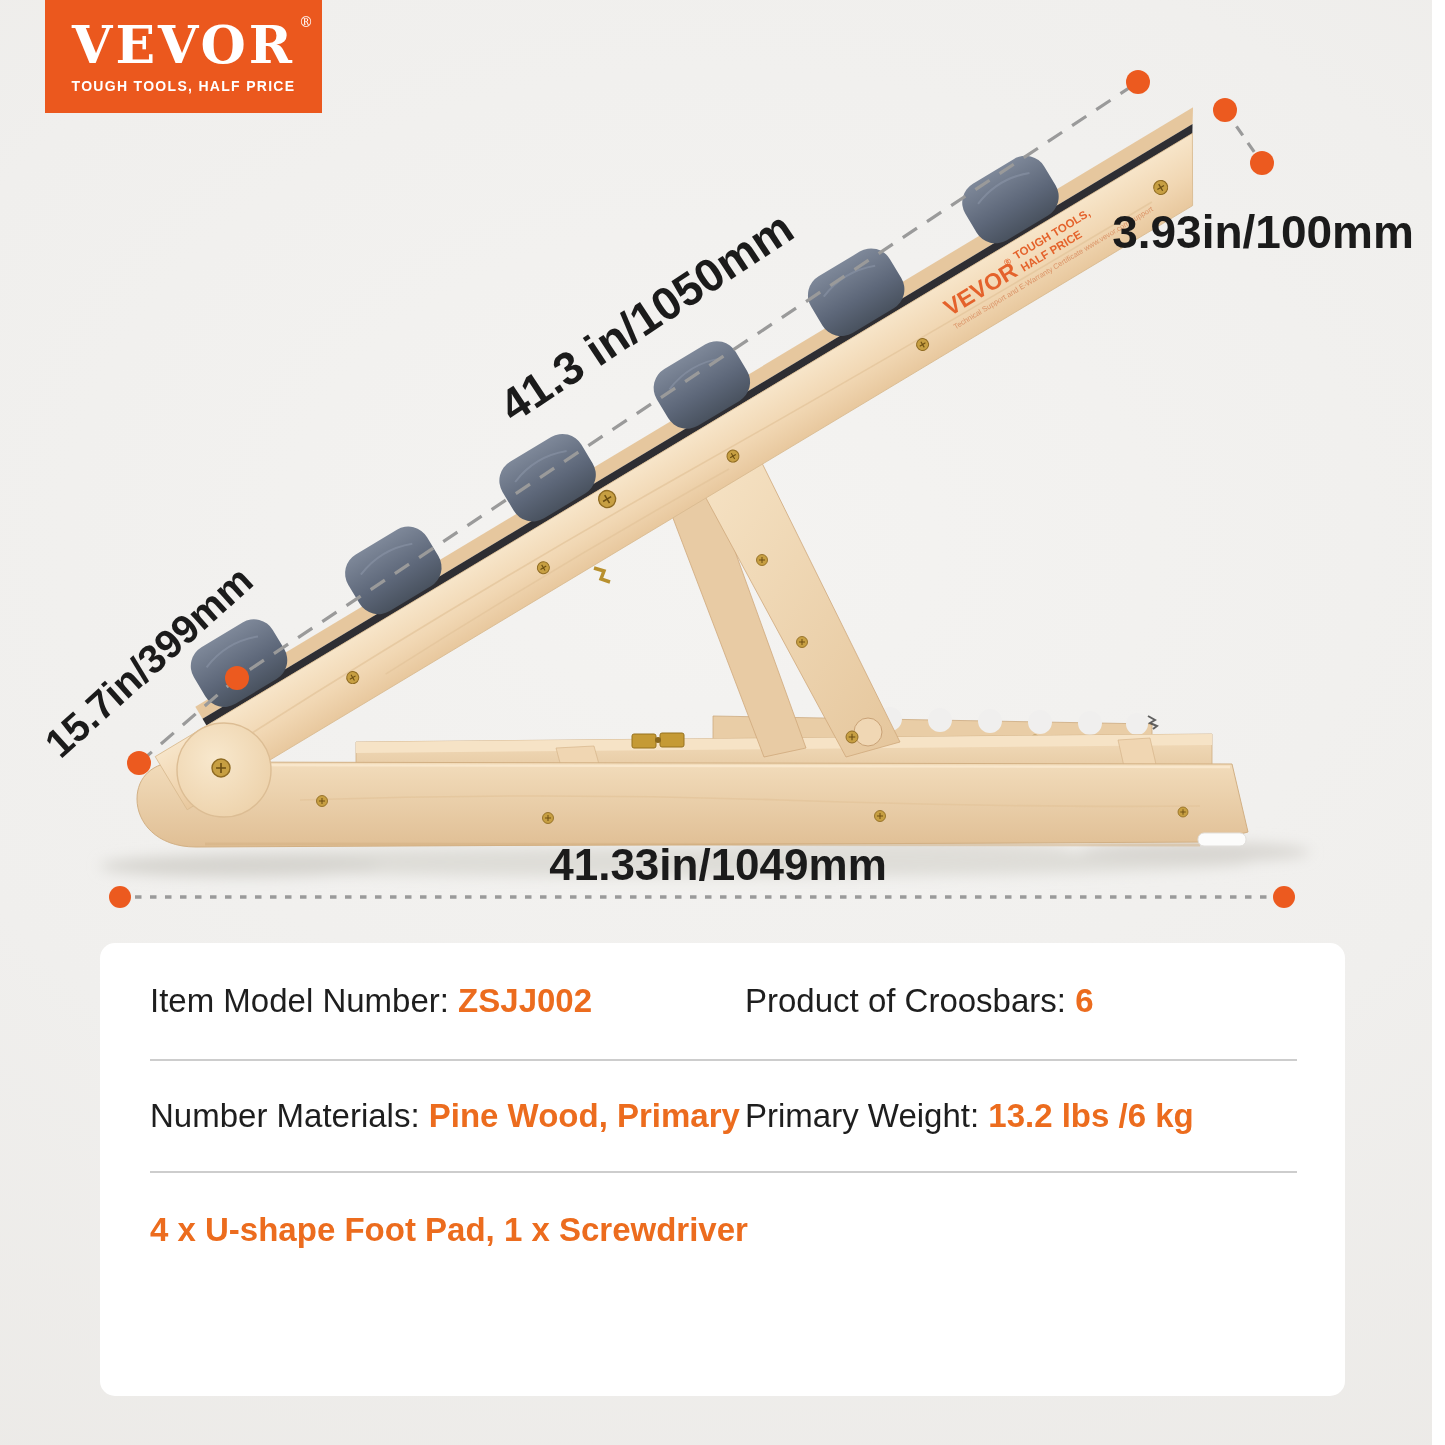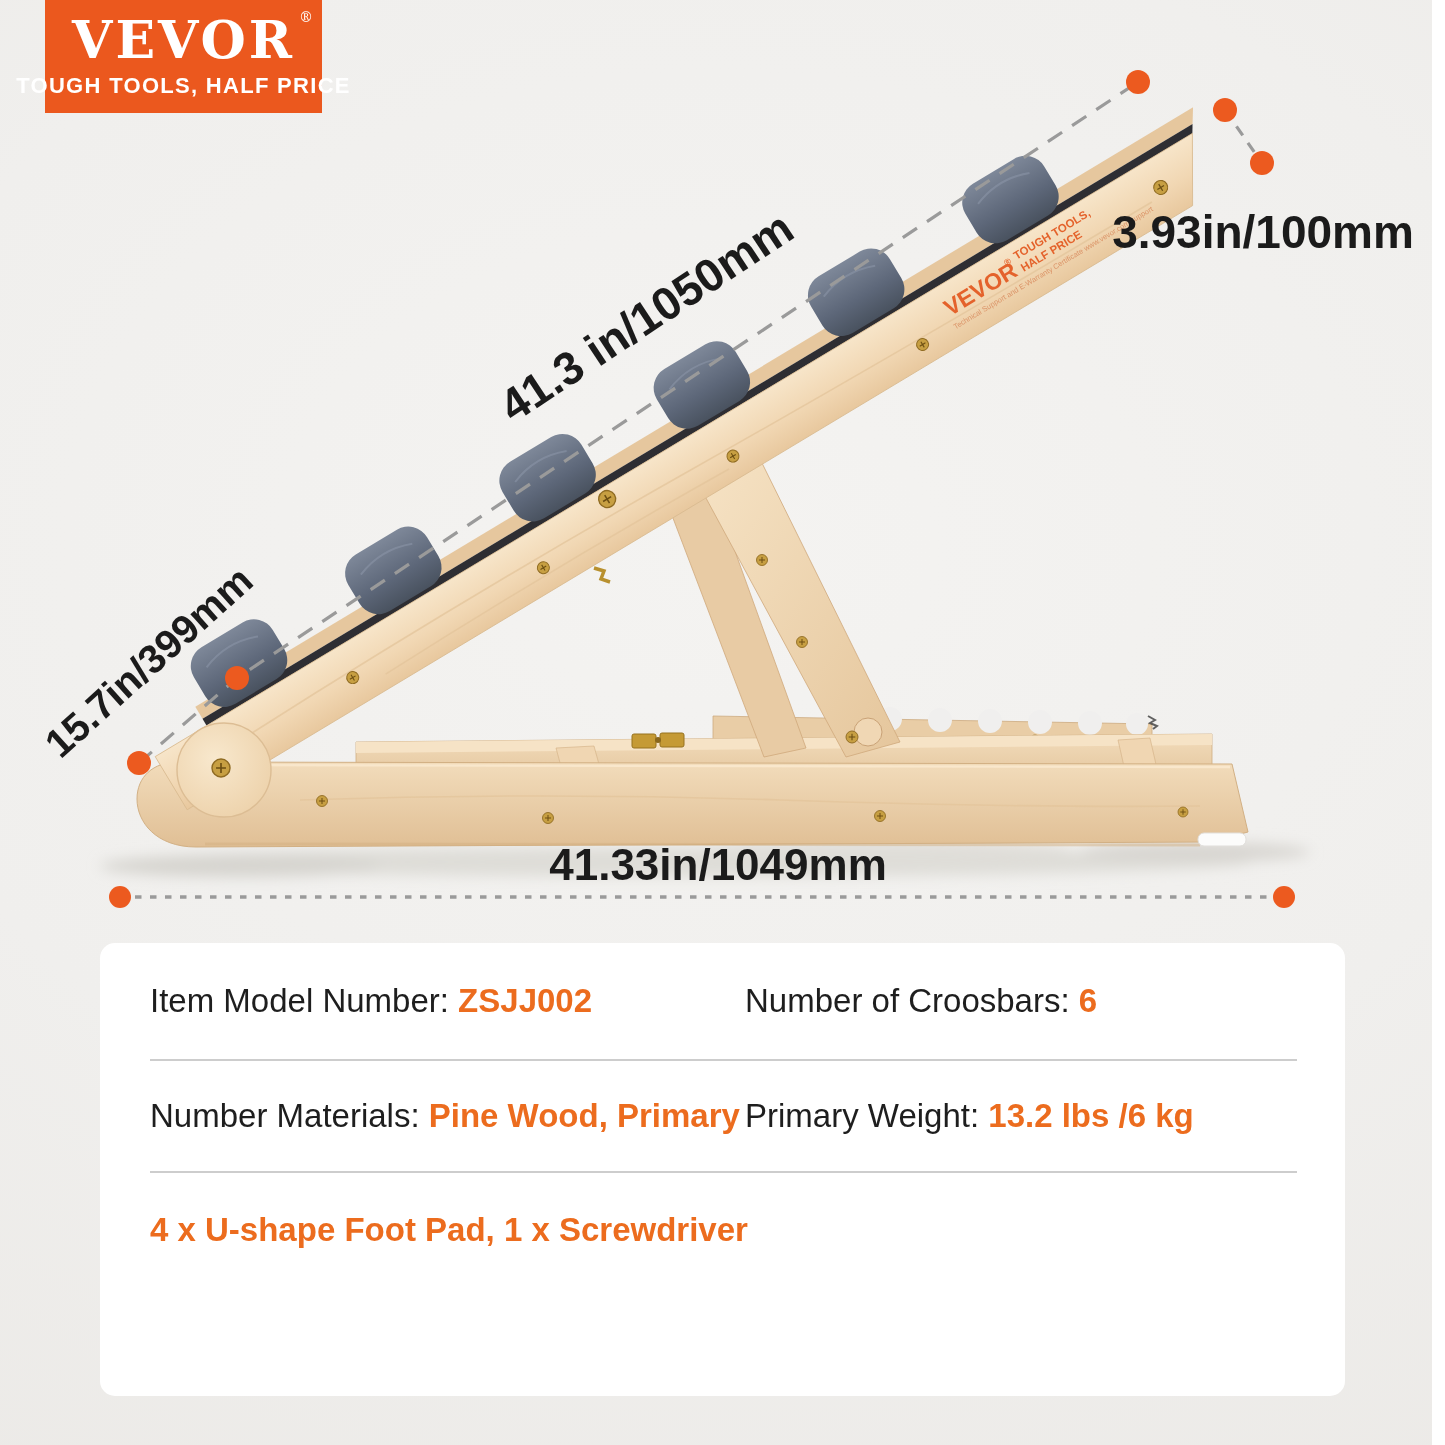--- a/index.html
+++ b/index.html
@@ -7,21 +7,21 @@
        font-family:"Liberation Sans",sans-serif;}
   .page{position:relative;width:1432px;height:1445px;
         background:radial-gradient(110% 80% at 50% 38%, #f4f3f1 0%, #f0efed 55%, #ebe9e6 100%);}
 
   
   .logo{position:absolute;left:45px;top:0;width:277px;height:113px;background:#EB581E;
         z-index:3;display:flex;flex-direction:column;align-items:center;justify-content:center;}
   .logo .brand{font-family:"DejaVu Serif",serif;font-weight:700;color:#fff;font-size:52px;
         line-height:1;letter-spacing:3px;position:relative;}
   .logo .reg{position:absolute;top:-4px;right:-18px;font-size:14px;font-weight:400;letter-spacing:0;}
-  .logo .tag{font-weight:700;color:#fff;font-size:22px;letter-spacing:1.3px;margin-top:7px;white-space:nowrap;}
+  .logo .tag{font-weight:700;color:#fff;font-size:14px;letter-spacing:1.3px;margin-top:7px;white-space:nowrap;}
 
   
   svg.scene{position:absolute;left:0;top:0;z-index:1;}
   .dash1{fill:none;stroke:#9a9a9a;stroke-width:3.2;stroke-dasharray:17 12;}
   .dash2{fill:none;stroke:#9a9a9a;stroke-width:3.2;stroke-dasharray:11 9;}
   .dash3{fill:none;stroke:#9a9a9a;stroke-width:3.4;stroke-dasharray:6.5 8.5;}
   .dot{fill:#EC5A1F;}
   .dimtext{font-weight:700;fill:#1b1b1b;font-family:"Liberation Sans",sans-serif;}
   .woodline{stroke:#e3c49b;stroke-width:1.6;fill:none;opacity:.75;}
   .brandtxt{font-weight:700;fill:#E4622B;font-family:"Liberation Sans",sans-serif;}
@@ -200,21 +200,21 @@
       <text class="dimtext" font-size="44" text-anchor="middle" x="718" y="880">41.33in/1049mm</text>
     </g>
   </svg>
 
   <div class="card">
     <div class="crow r1">
       <div class="cell c1">
         <span class="lbl">Item Model Number: </span><span class="val">ZSJJ002</span>
       </div>
       <div class="cell">
-        <span class="lbl">Number of Croosbars: </span><span class="val">6</span>
+        <span class="lbl">Product of Croosbars: </span><span class="val">6</span>
       </div>
     </div>
     <div class="crow r2">
       <div class="cell c1">
         <span class="lbl">Number Materials: </span><span class="val">Pine Wood, Primary</span>
       </div>
       <div class="cell">
         <span class="lbl">Primary Weight: </span><span class="val">13.2 lbs /6 kg</span>
       </div>
     </div>

